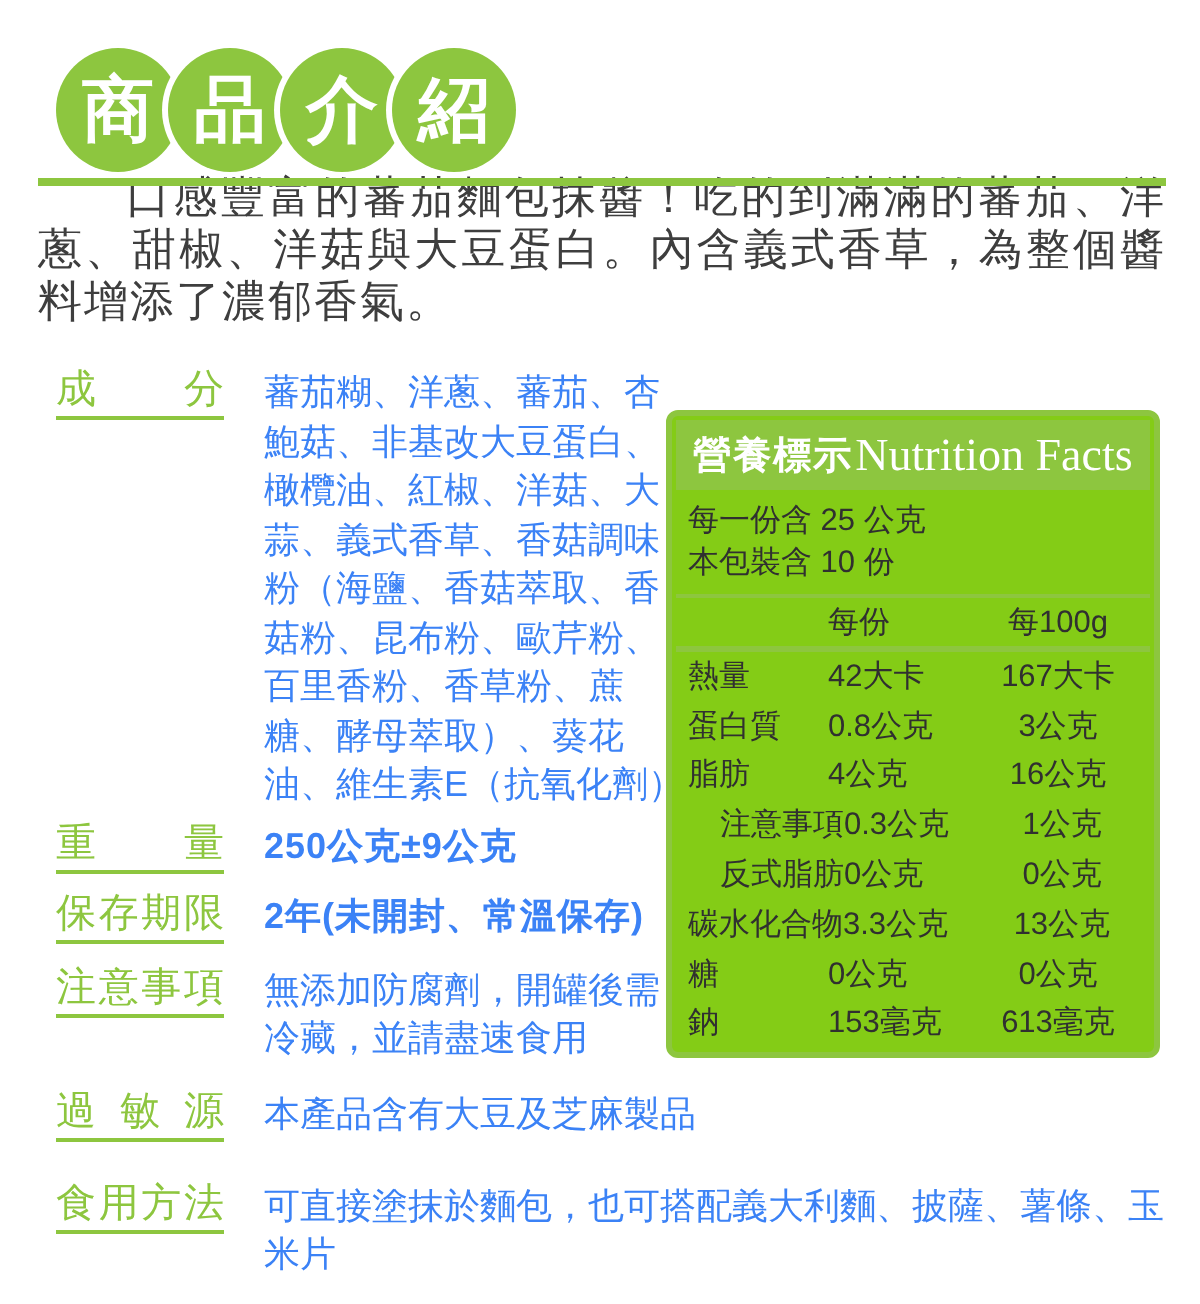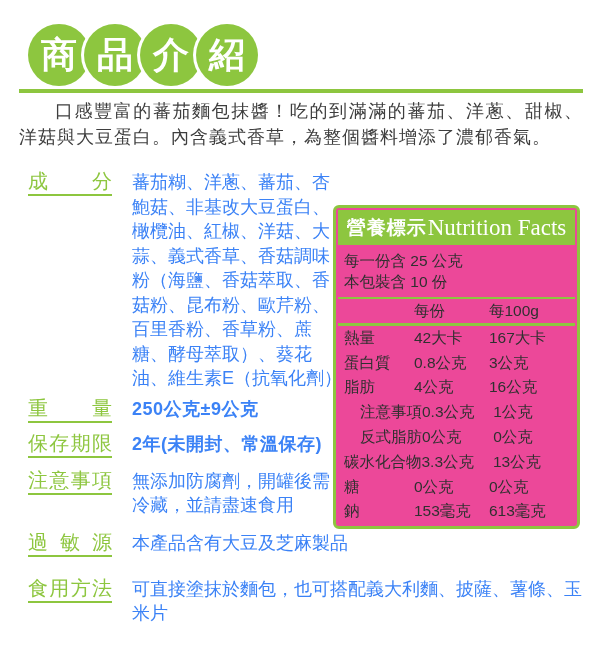--- a/index.html
+++ b/index.html
@@ -13,21 +13,21 @@
   .title-row { display:flex; align-items:center; margin:24px 0 0 28px; height:62px; }
   .circle {
     width:62px; height:62px; border-radius:50%; background:var(--green);
     color:#fff; font-size:36px; font-weight:bold; line-height:1;
     display:flex; align-items:center; justify-content:center; flex:0 0 auto;
   }
   .circle + .circle { margin-left:-6px; box-shadow:0 0 0 3px #fff; }
   .title-divider { position:absolute; left:19px; top:89px; width:564px; height:4px; background:var(--green); }
   
   .description {
-    margin:12px 17px 0 19px; font-size:18px; line-height:26px; letter-spacing:1px;
+    margin:0 17px 0 19px; font-size:22px; line-height:26px; letter-spacing:1px;
     color:#3e3e3e; text-indent:2em; text-align:justify;
   }
   
   .info { margin-left:28px; }
   .spec-row { display:flex; align-items:flex-start; gap:20px; }
   .spec-label {
     flex:0 0 84px; color:var(--green); font-size:20px; line-height:22px;
     border-bottom:2px solid var(--green); padding-bottom:2px;
     text-align:justify; text-align-last:justify;
   }
@@ -38,39 +38,39 @@
   .spec-row:nth-child(2) { margin-top:6px; }
   .spec-row:nth-child(3) { margin-top:9px; }
   .spec-row:nth-child(4) { margin-top:11px; }
   .spec-row:nth-child(5) { margin-top:13px; }
   .spec-row:nth-child(6) { margin-top:20px; }
   .spec-row:nth-child(2) .spec-value,
   .spec-row:nth-child(3) .spec-value { font-weight:bold; letter-spacing:.5px; }
   
   .nutrition {
     position:absolute; left:333px; top:205px; width:247px;
-    border:3px solid var(--green); border-radius:6px; background:#ec4899; padding:2px;
+    border:3px solid var(--green); border-radius:6px; background:#84cc16; padding:2px;
   }
   .nut-header {
     background:var(--green); color:#fff; height:35px;
     display:flex; align-items:center; justify-content:center; gap:1px;
   }
   .nut-title-zh { font-size:19px; font-weight:bold; letter-spacing:1px; }
   .nut-title-en { font-family:"Liberation Serif", serif; font-size:23px; }
   .nut-serving { padding:5px 6px 3px; font-size:15.5px; line-height:21px; color:#303030; }
   .nut-sep { background:var(--green); margin:0; }
   .nut-sep.thin  { height:2px; margin-top:2px; }
   .nut-sep.thick { height:3px; }
   .nut-colhdr, .nut-row { display:flex; align-items:center; padding:0 6px; font-size:15.5px; color:#303030; }
   .nut-colhdr { height:24px; }
   .nut-row { height:24.8px; }
   .nut-label { flex:1; white-space:nowrap; }
   .nut-row.indent .nut-label { padding-left:16px; }
   .nut-v1 { width:75px; text-align:left; white-space:nowrap; }
-  .nut-v2 { width:80px; text-align:left; white-space:nowrap; }
+  .nut-v2 { width:80px; text-align:center; white-space:nowrap; }
 </style>
 </head>
 <body>
 
 <div class="page">
 
   <div class="title-row" id="title-circles">
       <span class="circle">商</span>
       <span class="circle">品</span>
       <span class="circle">介</span>

